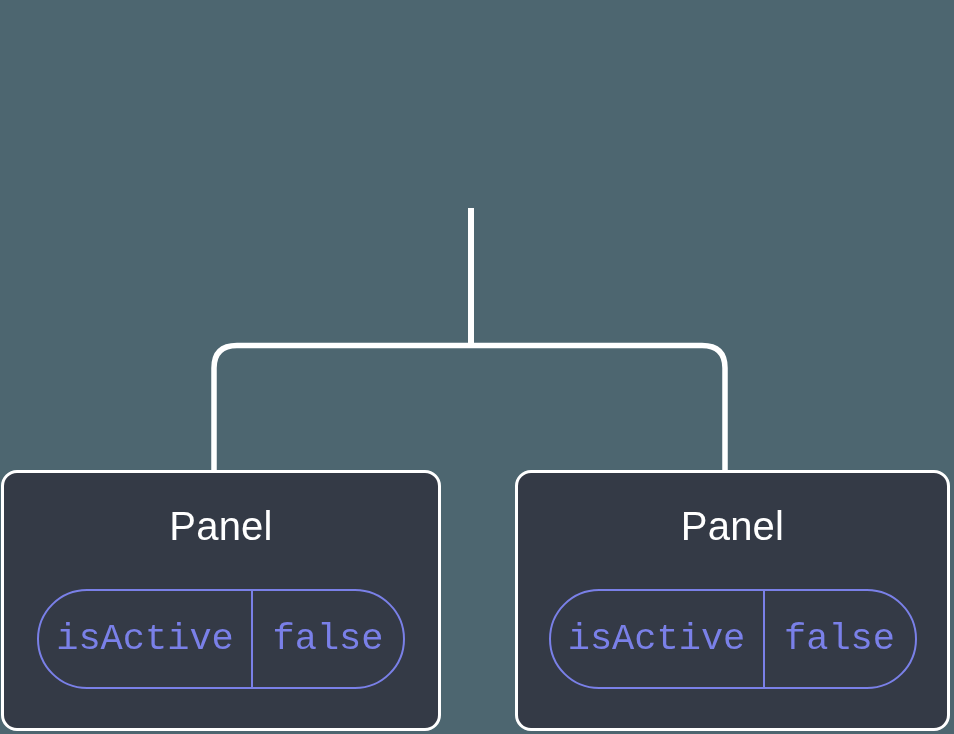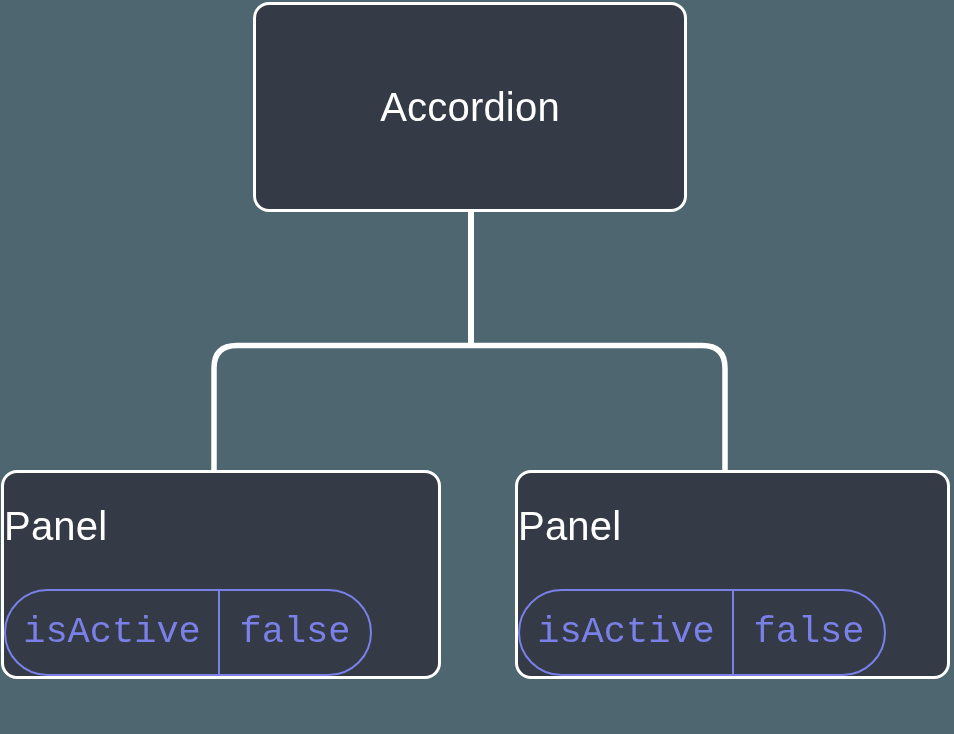--- a/index.html
+++ b/index.html
@@ -39,24 +39,24 @@
   .node-label {
     color: #FFFFFF;
     font-size: 40px;
     font-weight: 500;
     letter-spacing: 0.2px;
     line-height: 50px;
     text-align: center;
   }
   .node-panel {
     top: 470px;
-    height: 209px;
+    height: 261px;
     display: flex;
     flex-direction: column;
-    align-items: flex-start;
+    align-items: center;
   }
   .node-panel-left  { left: 1px;   width: 440px; }
   .node-panel-right { left: 515px; width: 435px; }
   .node-panel .node-label { margin-top: 28px; }
   .state-pill {
     box-sizing: border-box;
     margin-top: 38px;
     width: 368px;
     height: 100px;
     border: 2.5px solid #7A80E8;
@@ -86,23 +86,20 @@
 </head>
 <body>
 
 <div class="viewport">
 
   <svg class="connectors" viewBox="0 0 954 734">
     <path d="M 471 208 L 471 346" fill="none" stroke-width="6" stroke-linecap="butt" stroke="#FFFFFF"></path>
     <path d="M 214 472 L 214 368 Q 214 345.5 237 345.5 L 702 345.5 Q 725 345.5 725 368 L 725 472" fill="none" stroke-width="5.5" stroke-linecap="butt" stroke="#FFFFFF"></path>
   </svg>
 
-  <div class="node node-root">
-    <div class="node-label">Accordion</div>
-  </div>
 
   <div class="node node-panel node-panel-left">
     <div class="node-label">Panel</div>
     <div class="state-pill">
       <div class="pill-cell pill-cell-key">isActive</div>
       <div class="pill-cell pill-cell-value">false</div>
     </div>
   </div>
 
   <div class="node node-panel node-panel-right">

